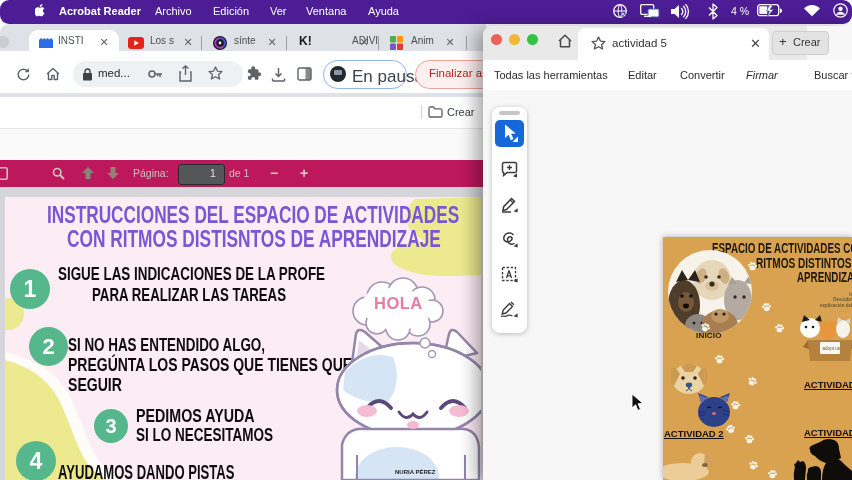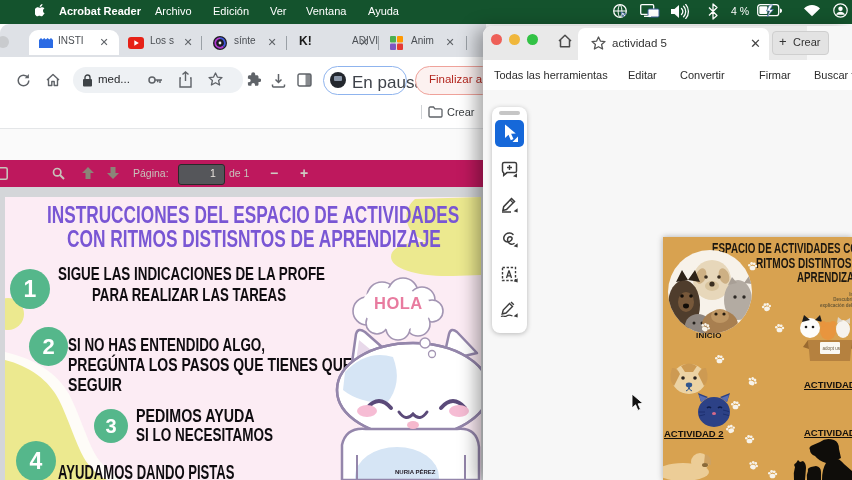--- a/index.html
+++ b/index.html
@@ -1,26 +1,26 @@
 <!DOCTYPE html>
 <html><head><meta charset="utf-8">
 <style>
 html,body{margin:0;padding:0;}
 #screen{position:relative;width:852px;height:480px;overflow:hidden;background:#fff;font-family:"Liberation Sans",sans-serif;}
 .abs{position:absolute;}
 
-#menubar{position:absolute;left:0;top:0;width:852px;height:24px;background:#14532d;color:#fff;font-size:11px;}
+#menubar{position:absolute;left:0;top:0;width:852px;height:24px;background:#4c1d95;color:#fff;font-size:11px;border-radius:9px;}
 #menubar .mi{position:absolute;top:5px;white-space:nowrap;}
 
 #chrome{position:absolute;left:0;top:24px;width:486px;height:456px;background:#dee1e6;border-top-left-radius:9px;}
 #tabbar{position:absolute;left:0;top:0;width:486px;height:31px;}
 .tab{position:absolute;top:6px;height:25px;font-size:10px;color:#4a4e53;}
 .tabx{position:absolute;top:6px;width:12px;height:12px;color:#5f6368;font-size:11px;line-height:12px;text-align:center;}
 .tsep{position:absolute;top:12px;width:1px;height:14px;background:#9aa0a6;}
-#toolbar{position:absolute;left:0;top:33px;width:486px;height:42px;background:#ffffff;}
+#toolbar{position:absolute;left:0;top:27px;width:486px;height:42px;background:#ffffff;}
 #addr{position:absolute;left:73px;top:10px;width:170px;height:26px;background:#eef1f4;border-radius:14px;}
 #bkbar{position:absolute;left:0;top:73px;width:486px;height:31px;background:#ffffff;border-bottom:1px solid #e4e6e8;}
 #pagearea{position:absolute;left:0;top:105px;width:486px;height:351px;background:#fafafa;}
 #pdfbar{position:absolute;left:0;top:31px;width:486px;height:27px;background:#be185d;color:#c8c3bb;font-size:10.5px;}
 #viewerbg{position:absolute;left:0;top:58px;width:486px;height:293px;background:#d4d6d9;}
 #pinkpage{position:absolute;left:5px;top:68px;width:476px;height:283px;background:#fcecf4;overflow:hidden;}
 
 #acro{position:absolute;left:483px;top:26px;width:369px;height:454px;border-top-left-radius:9px;box-shadow:-7px 2px 18px rgba(0,0,0,0.35);background:#f7f7f7;overflow:hidden;}
 #atitle{position:absolute;left:0;top:0;width:324px;height:34px;background:#e9e9e9;}
 #atab{position:absolute;left:95px;top:2px;width:191px;height:32px;background:#fff;border-radius:7px 7px 0 0;font-size:11.5px;color:#333;}
@@ -293,21 +293,21 @@
       <span class="abs" style="left:172px;top:8px;color:#444;font-size:13px;">✕</span>
     </div>
     <div class="abs" style="left:289px;top:5px;width:55px;height:22px;background:#e3e3e3;border:1px solid #cfcfcf;border-radius:4px;"></div>
     <span class="abs" style="left:296px;top:8px;font-size:13px;color:#333;">+</span>
     <span class="abs" style="left:310px;top:10px;font-size:11px;color:#333;">Crear</span>
   </div>
   <div id="amenu">
     <span style="left:11px;">Todas las herramientas</span>
     <span style="left:145px;">Editar</span>
     <span style="left:197px;">Convertir</span>
-    <span style="left:276px;">Firmar</span>
+    <span style="left:263px;font-style:italic;">Firmar</span>
     <span style="left:331px;">Buscar texto o herr</span>
   </div>
   <div id="acontent">
     <div id="palette">
       <div class="abs" style="left:7px;top:4px;width:21px;height:4px;border-radius:2px;background:#c6c6c6;"></div>
       <div class="abs" style="left:3px;top:13px;width:29px;height:27px;background:#1668d9;border-radius:5px;"></div>
       <svg class="abs" style="left:10px;top:16px" width="17" height="20" viewBox="0 0 17 20">
             <path d="M3 1.5v13.5l3.5-3.2 2.3 5.4 2.7-1.2-2.4-5.2 4.7-.4z" fill="#fff"></path>
             <path d="M16 19v-5.5L10.5 19z" fill="#fff"></path>
           </svg>

